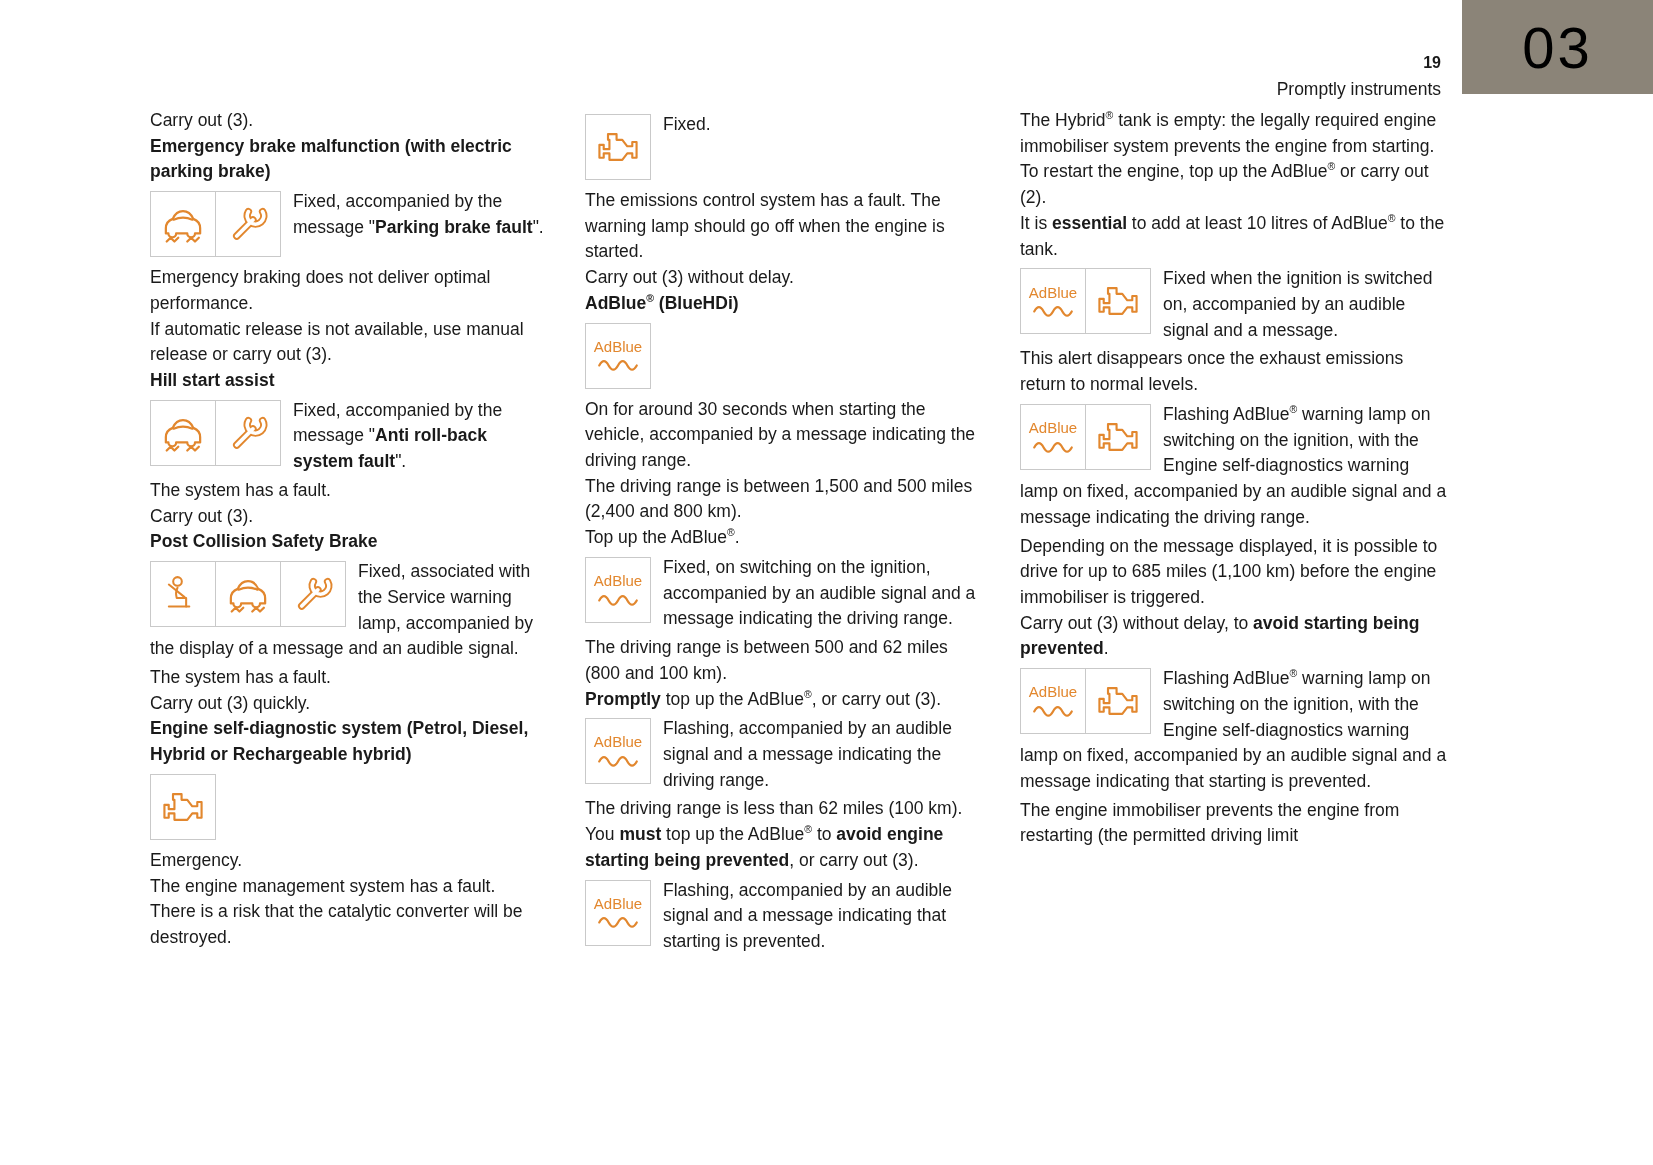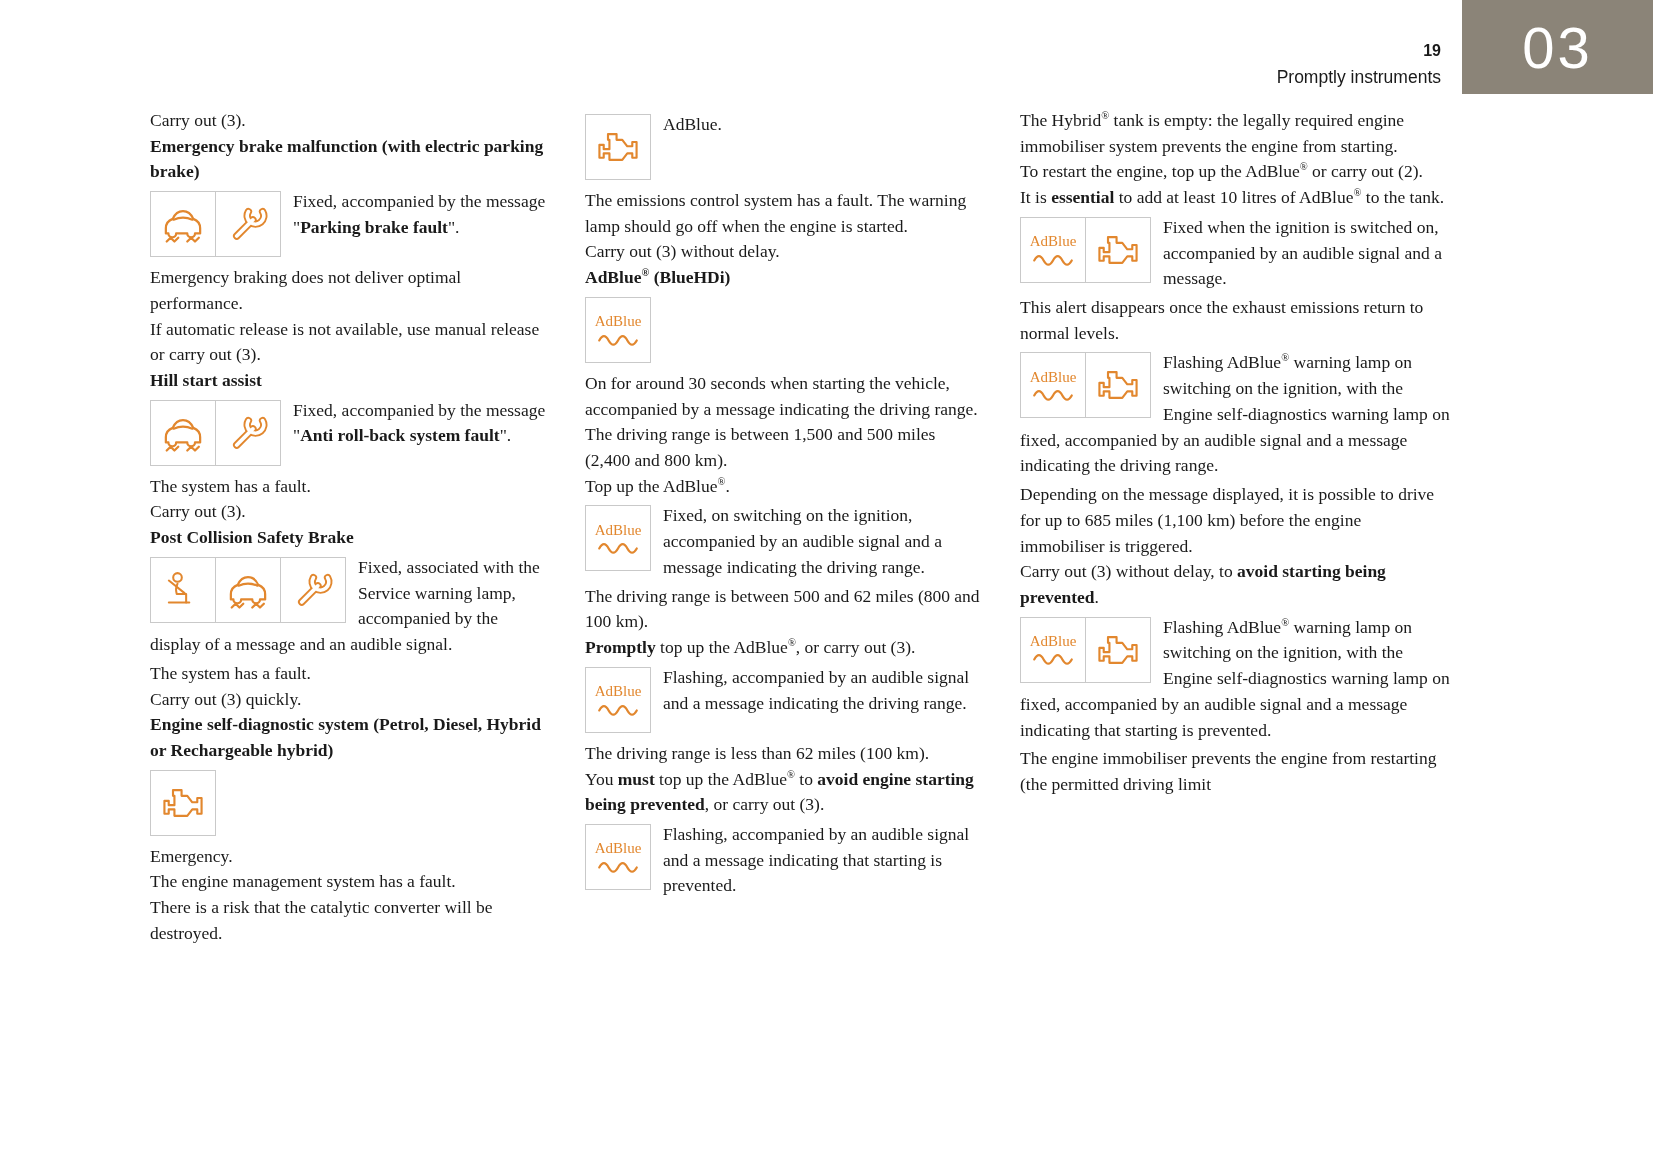--- a/index.html
+++ b/index.html
@@ -3,33 +3,33 @@
 <meta charset="utf-8">
 <style>
   * { margin:0; padding:0; box-sizing:border-box; }
   html,body { background:#ffffff; }
   body {
     width:1653px; height:1165px; position:relative; overflow:hidden;
     font-family:"Liberation Sans", sans-serif; color:#1a1a1a;
   }
   .chapter-tab {
     position:absolute; top:0; right:0; width:191px; height:94px;
-    background:var(--tab-bg,#8b8478); color:#ffffff;
+    background:var(--tab-bg,#8b8478); color:#000000;
     display:flex; align-items:center; justify-content:center;
     font-size:58px; font-weight:400; letter-spacing:3px;
   }
   .head-right { position:absolute; top:42px; right:212px; text-align:right; }
-  .page-number { font-size:16px; font-weight:700; }
+  .page-number { font-size:16px; font-weight:700;margin-top:12px; }
   .section-title { font-size:17.5px; margin-top:7px; }
   .content {
     position:absolute; top:108px; left:150px;
     display:grid; grid-template-columns:398px 398px 430px; column-gap:37px;
     align-items:start;
   }
-  .block { font-size:17.5px; line-height:1.47;font-family:Liberation Serif, serif; }
+  .block { font-size:17.5px; line-height:1.47; }
   .block.heading { font-weight:700; }
   .block.icons { display:flow-root; margin:4px 0 3px; }
   .icon-group { float:left; display:flex; margin:2px 12px 5px 0; }
   .icon-box {
     width:66px; height:66px; background:#ffffff;
     border:1px solid #c9c9c9;
     display:flex; flex-direction:column; align-items:center; justify-content:center;
     color:var(--accent,#e2872e);
   }
   .icon-box + .icon-box { margin-left:-1px; }
@@ -147,21 +147,21 @@
       <div class="block para"><span>The engine management system has a fault.</span></div>
       <div class="block para"><span>There is a risk that the catalytic converter will be destroyed.</span></div>
     </div>
     <div class="col">
       <div class="block icons"><span class="icon-group">
           <span class="icon-box">
             <svg viewBox="0 0 64 56" width="46" height="40">
               <path fill="none" stroke="currentColor" stroke-width="3" stroke-linejoin="round" stroke-linecap="round" d="M18 10 h12 v8 h8 l7 9 h7 v-6 h6 v22 h-6 v-6 h-7 l-7 9 H20 v-9 h-8 v6 H6 V25 h6 v6 h8 v-13 h-2 v-8 z"></path>
             </svg>
           </span>
-        </span><span>AdBlue.</span></div>
+        </span><span>Fixed.</span></div>
       <div class="block para"><span>The emissions control system has a fault. The warning lamp should go off when the engine is started.</span></div>
       <div class="block para"><span>Carry out (3) without delay.</span></div>
       <div class="block heading"><span>AdBlue</span><sup>®</sup><span> (BlueHDi)</span></div>
       <div class="block icons">
         <span class="icon-group">
           <span class="icon-box">
             <span class="adblue-label">AdBlue</span>
             <svg viewBox="0 0 46 16" width="44" height="15">
               <path fill="none" stroke="currentColor" stroke-width="2.4" stroke-linecap="round" d="M3 9 q5 -9 10 0 t10 0 t10 0 t10 0"></path>
             </svg>

